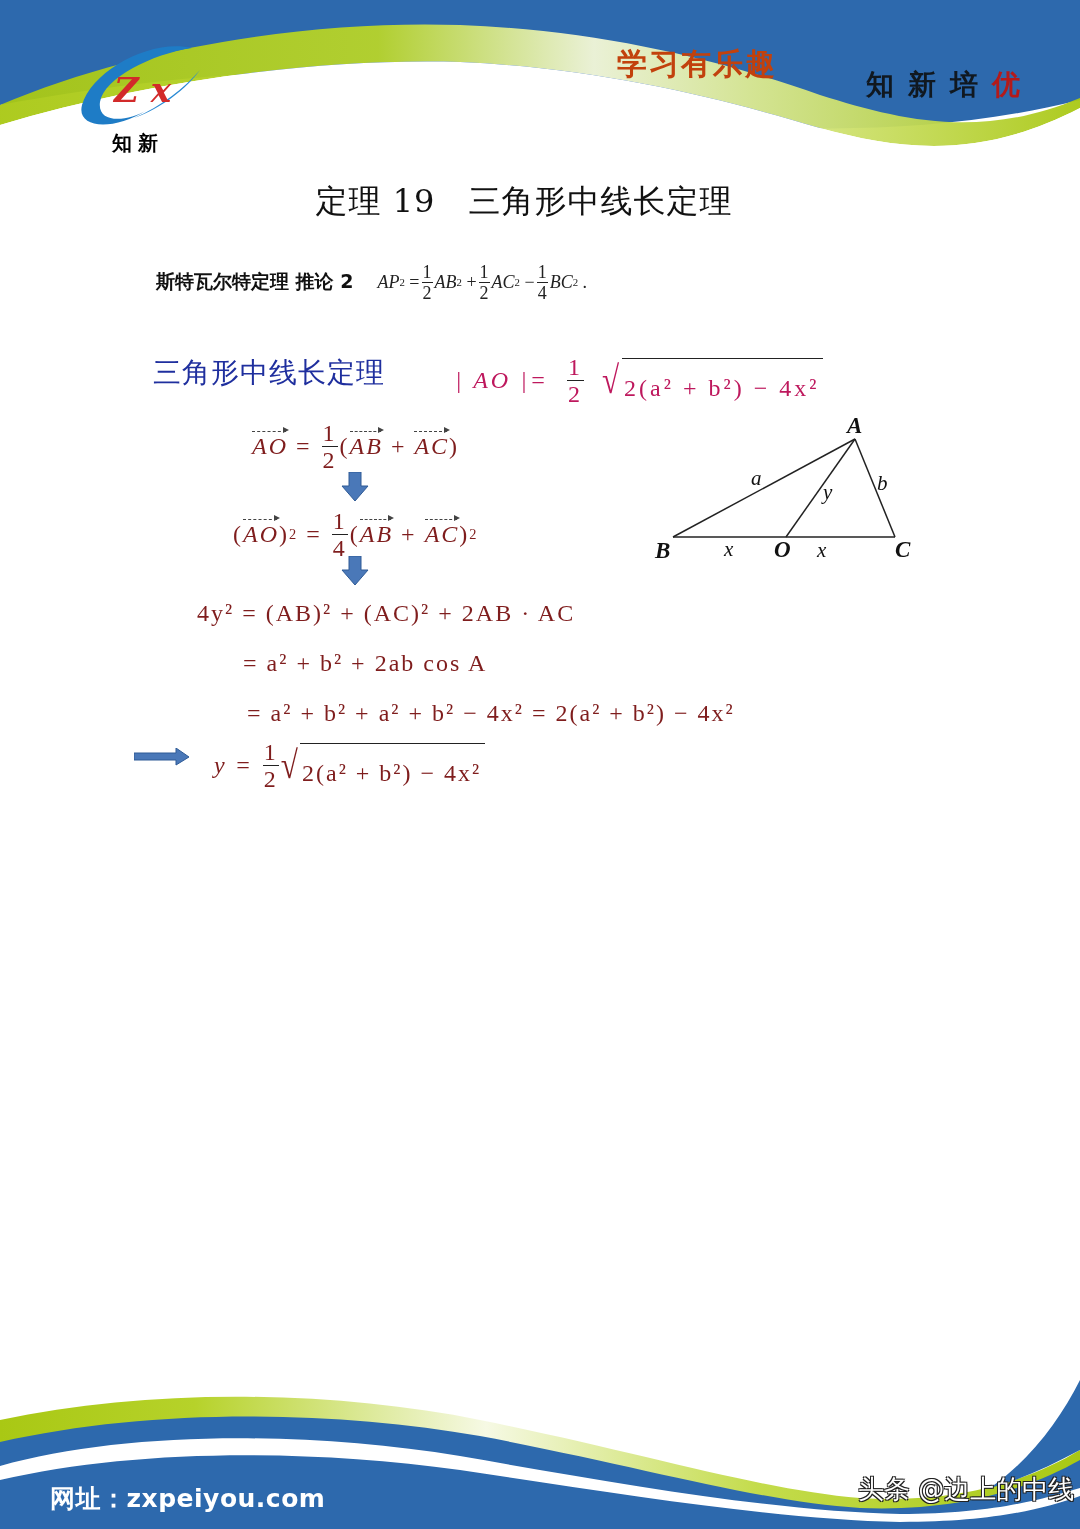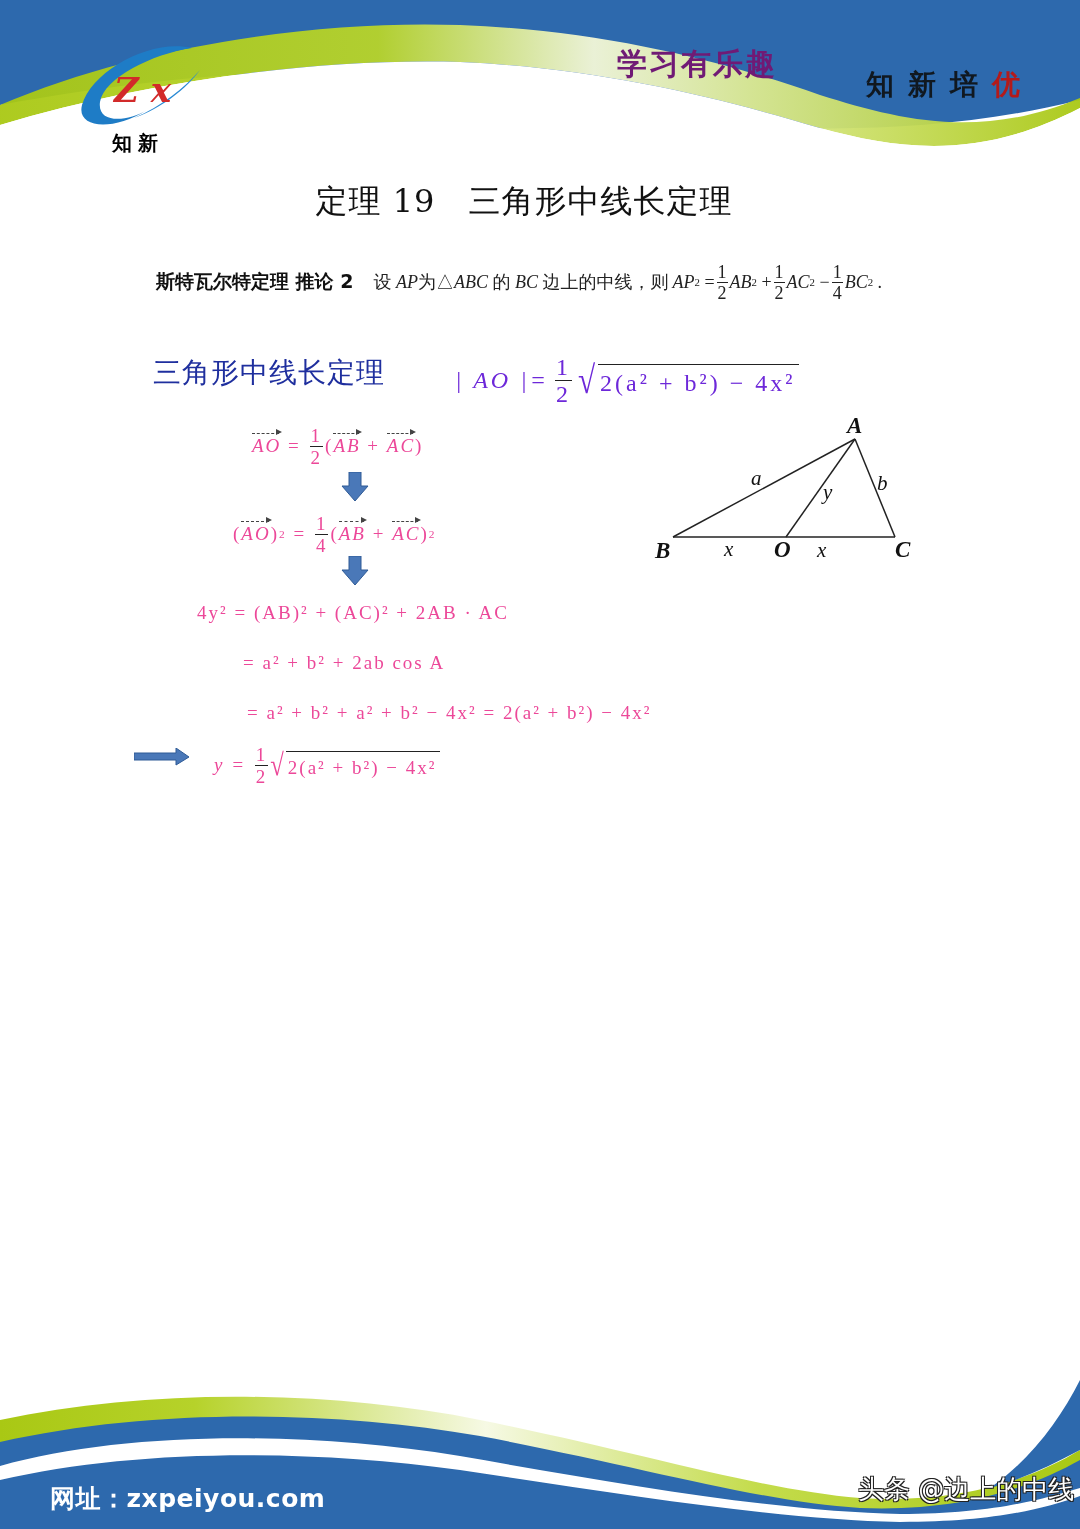--- a/index.html
+++ b/index.html
@@ -2,42 +2,42 @@
 <html><head>
 <meta charset="utf-8">
 <style>
   html, body { margin:0; padding:0; }
   body { width:1080px; height:1529px; position:relative; background:#ffffff; overflow:hidden;
          font-family:"DejaVu Serif", "Liberation Serif", serif; color:#111; }
   .abs { position:absolute; }
   #header-bg, #footer-bg { position:absolute; left:0; width:1080px; }
   #header-bg { top:0; height:175px; }
   #footer-bg { top:1380px; height:149px; }
-  .slogan { font-family:"DejaVu Serif", serif; font-weight:bold; font-size:30px; color:#701a75; letter-spacing:2px; }
+  .slogan { font-family:"DejaVu Serif", serif; font-weight:bold; font-size:30px; color:#c2410c; letter-spacing:2px; }
   .brand { font-family:"DejaVu Serif", serif; font-weight:bold; font-size:28px; color:#101820; letter-spacing:14px;margin-top:20px; }
   .brand .red { color:#b41a1a; }
   .logo-sub { font-family:"DejaVu Serif", serif; font-weight:bold; font-size:20px; color:#000000; letter-spacing:6px; }
   .title { font-family:"DejaVu Serif", serif; font-size:32px; color:#111; letter-spacing:1px; white-space:nowrap; }
   .stmt { font-size:17px; white-space:nowrap; display:flex; align-items:center;margin-left:24px; }
   .stmt .bold { font-family:"DejaVu Sans", sans-serif; font-weight:bold; font-size:19px; color:#111; }
   .stmt .body { color:#222; font-family:"Liberation Serif", serif; font-size:18px; }
   i, .it { font-style:italic; font-family:"Liberation Serif", serif; }
   .frac { display:inline-flex; flex-direction:column; align-items:center; vertical-align:middle; line-height:1; margin:0 2px; }
   .frac .num { border-bottom:1px solid #222; padding:0 1px 1px; }
   .frac .den { padding-top:1px; }
   sup { font-size:60%; }
-  .eq { font-family:"Liberation Serif", serif; font-size:19px; color:#ec4899; white-space:nowrap; display:flex; align-items:center; letter-spacing:2px; }
+  .eq { font-family:"Liberation Serif", serif; font-size:24px; color:#7f1d1d; white-space:nowrap; display:flex; align-items:center; letter-spacing:2px; }
   .vec { position:relative; display:inline-block; font-style:italic; }
   .vec::before { content:""; position:absolute; left:0; right:2px; top:-2px; border-top:1px dashed #444; }
   .vec::after { content:""; position:absolute; right:-1px; top:-6px; border-left:6px solid #444; border-top:3px solid transparent; border-bottom:3px solid transparent; }
   .sqrt { display:inline-flex; align-items:center; }
   .sqrt .rad { font-size:130%; transform:scaleY(1.25); }
-  .sqrt .under { border-top:1.5px solid #222; padding:5px 4px 0 2px;text-align:right; }
+  .sqrt .under { border-top:1.5px solid #222; padding:16px 4px 0 2px;text-align:right; }
   .blue-title { font-family:"DejaVu Sans", sans-serif; font-size:28px; color:#1f2f9e; letter-spacing:1px; }
-  .big-eq { font-family:"Liberation Serif", serif; font-size:24px; color:#6d28d9; white-space:nowrap; display:flex; align-items:center; letter-spacing:3px; }
+  .big-eq { font-family:"Liberation Serif", serif; font-size:24px; color:#be185d; white-space:nowrap; display:flex; align-items:center; letter-spacing:3px;gap:12px; }
   .diag-label { font-family:"Liberation Serif", serif; font-style:italic; font-size:21px; color:#111; position:absolute; }
   .diag-label.b { font-weight:bold; font-size:23px; }
   .footer-url { font-family:"DejaVu Sans", sans-serif; font-weight:bold; font-size:25px; color:#ffffff; letter-spacing:0.5px; }
   .footer-tag { font-family:"DejaVu Sans", sans-serif; font-size:26px; color:#ffffff; text-shadow:1px 1px 0 #222, -1px -1px 0 #222, 1px -1px 0 #222, -1px 1px 0 #222; }
 </style>
 </head>
 <body>
 
 <svg id="header-bg" viewBox="0 0 1080 175" preserveAspectRatio="none">
   <defs>
@@ -66,26 +66,20 @@
 <div class="abs slogan" style="left:617px; top:44px;">学习有乐趣</div>
 <div class="abs brand" style="left:866px; top:46px;">
   <span>知新培</span><span class="red">优</span>
 </div>
 
 <div class="abs title" style="left:0; width:1048px; top:180px; text-align:center;">定理 19　三角形中线长定理</div>
 
 <div class="abs stmt" style="left:132px; top:258px; height:48px;">
   <span class="bold">斯特瓦尔特定理  推论 2</span>
   <span style="width:20px"></span>
-  <span class="body">
-    <span>设</span>
-    <i>AP</i><span>为△</span><i>ABC</i>
-    <span>的</span> <i>BC</i>
-    <span>边上的中线，则</span>
-  </span>
   <span class="body" style="display:inline-flex; align-items:center; margin-left:4px;">
     <i>AP</i><sup>2</sup>&nbsp;<span>=</span>
     <span class="frac">
         <span class="num">1</span>
         <span class="den">2</span>
       </span>
     <i>AB</i><sup>2</sup>&nbsp;<span>+</span>
     <span class="frac">
         <span class="num">1</span>
         <span class="den">2</span>

